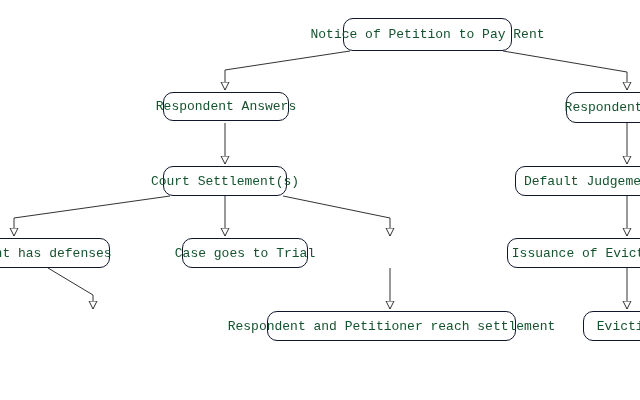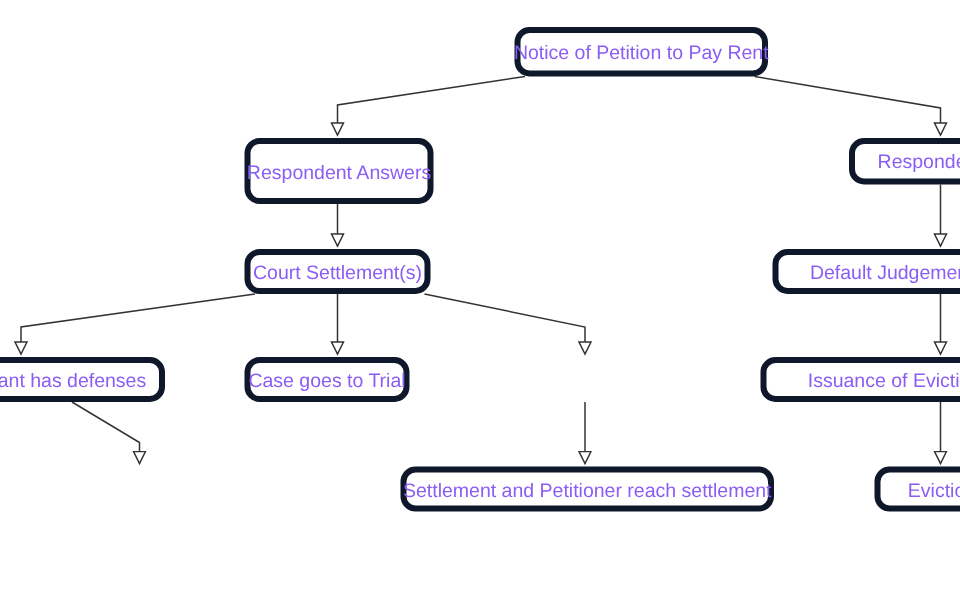--- a/index.html
+++ b/index.html
@@ -11,28 +11,29 @@
     font-family:"Liberation Sans","DejaVu Sans",sans-serif;
   }
   .edges{
     position:absolute;left:0;top:0;width:640px;height:400px;
     pointer-events:none;
   }
   .node{
     position:absolute;
     box-sizing:border-box;
     display:flex;align-items:center;justify-content:center;
-    border:4px solid #0f172a;
+    border:1px solid #0f172a;
     border-radius:10px;
     background:#ffffff;
-    color:#8b5cf6;
+    color:#14532d;
     font-size:13px;
     line-height:1;
     white-space:nowrap;
     overflow:visible;
+    font-family:Liberation Mono, monospace;
   }
 </style>
 </head>
 <body>
 
 <div class="stage">
 
   <svg class="edges" width="640" height="400" viewBox="0 0 640 400" xmlns="http://www.w3.org/2000/svg">
     <defs>
       <marker id="arrow" viewBox="0 0 10 10" refX="8.5" refY="5" markerWidth="10" markerHeight="10" orient="auto">
@@ -49,33 +50,33 @@
       <polyline points="48,268 93,295 93,309" marker-end="url(#arrow)"></polyline>
       <polyline points="390,268 390,309" marker-end="url(#arrow)"></polyline>
       <polyline points="627,123 627,164" marker-end="url(#arrow)"></polyline>
       <polyline points="627,196 627,236" marker-end="url(#arrow)"></polyline>
       <polyline points="627,268 627,309" marker-end="url(#arrow)"></polyline>
     </g>
   </svg>
 
   <div class="node" style="left:343px;top:18px;width:169px;height:33px">Notice of Petition to Pay Rent</div>
 
-  <div class="node" style="left:163px;top:92px;width:126px;height:44px">Respondent Answers</div>
+  <div class="node" style="left:163px;top:92px;width:126px;height:29px">Respondent Answers</div>
 
   <div class="node" style="left:566px;top:92px;width:200px;height:31px">Respondent Fails to Answer</div>
 
   <div class="node" style="left:163px;top:166px;width:124px;height:30px">Court Settlement(s)</div>
 
   <div class="node" style="left:515px;top:166px;width:213px;height:30px">Default Judgement Awarded</div>
 
   <div class="node" style="left:-35px;top:238px;width:145px;height:30px">Tenant has defenses</div>
 
-  <div class="node" style="left:163px;top:238px;width:110px;height:30px">Case goes to Trial</div>
+  <div class="node" style="left:182px;top:238px;width:126px;height:30px">Case goes to Trial</div>
 
 
   <div class="node" style="left:507px;top:238px;width:228px;height:30px">Issuance of Eviction Warrant</div>
 
 
-  <div class="node" style="left:267px;top:311px;width:249px;height:30px">Settlement and Petitioner reach settlement</div>
+  <div class="node" style="left:267px;top:311px;width:249px;height:30px">Respondent and Petitioner reach settlement</div>
 
   <div class="node" style="left:583px;top:311px;width:90px;height:30px">Eviction</div>
 
 </div>
 
 </body></html>

